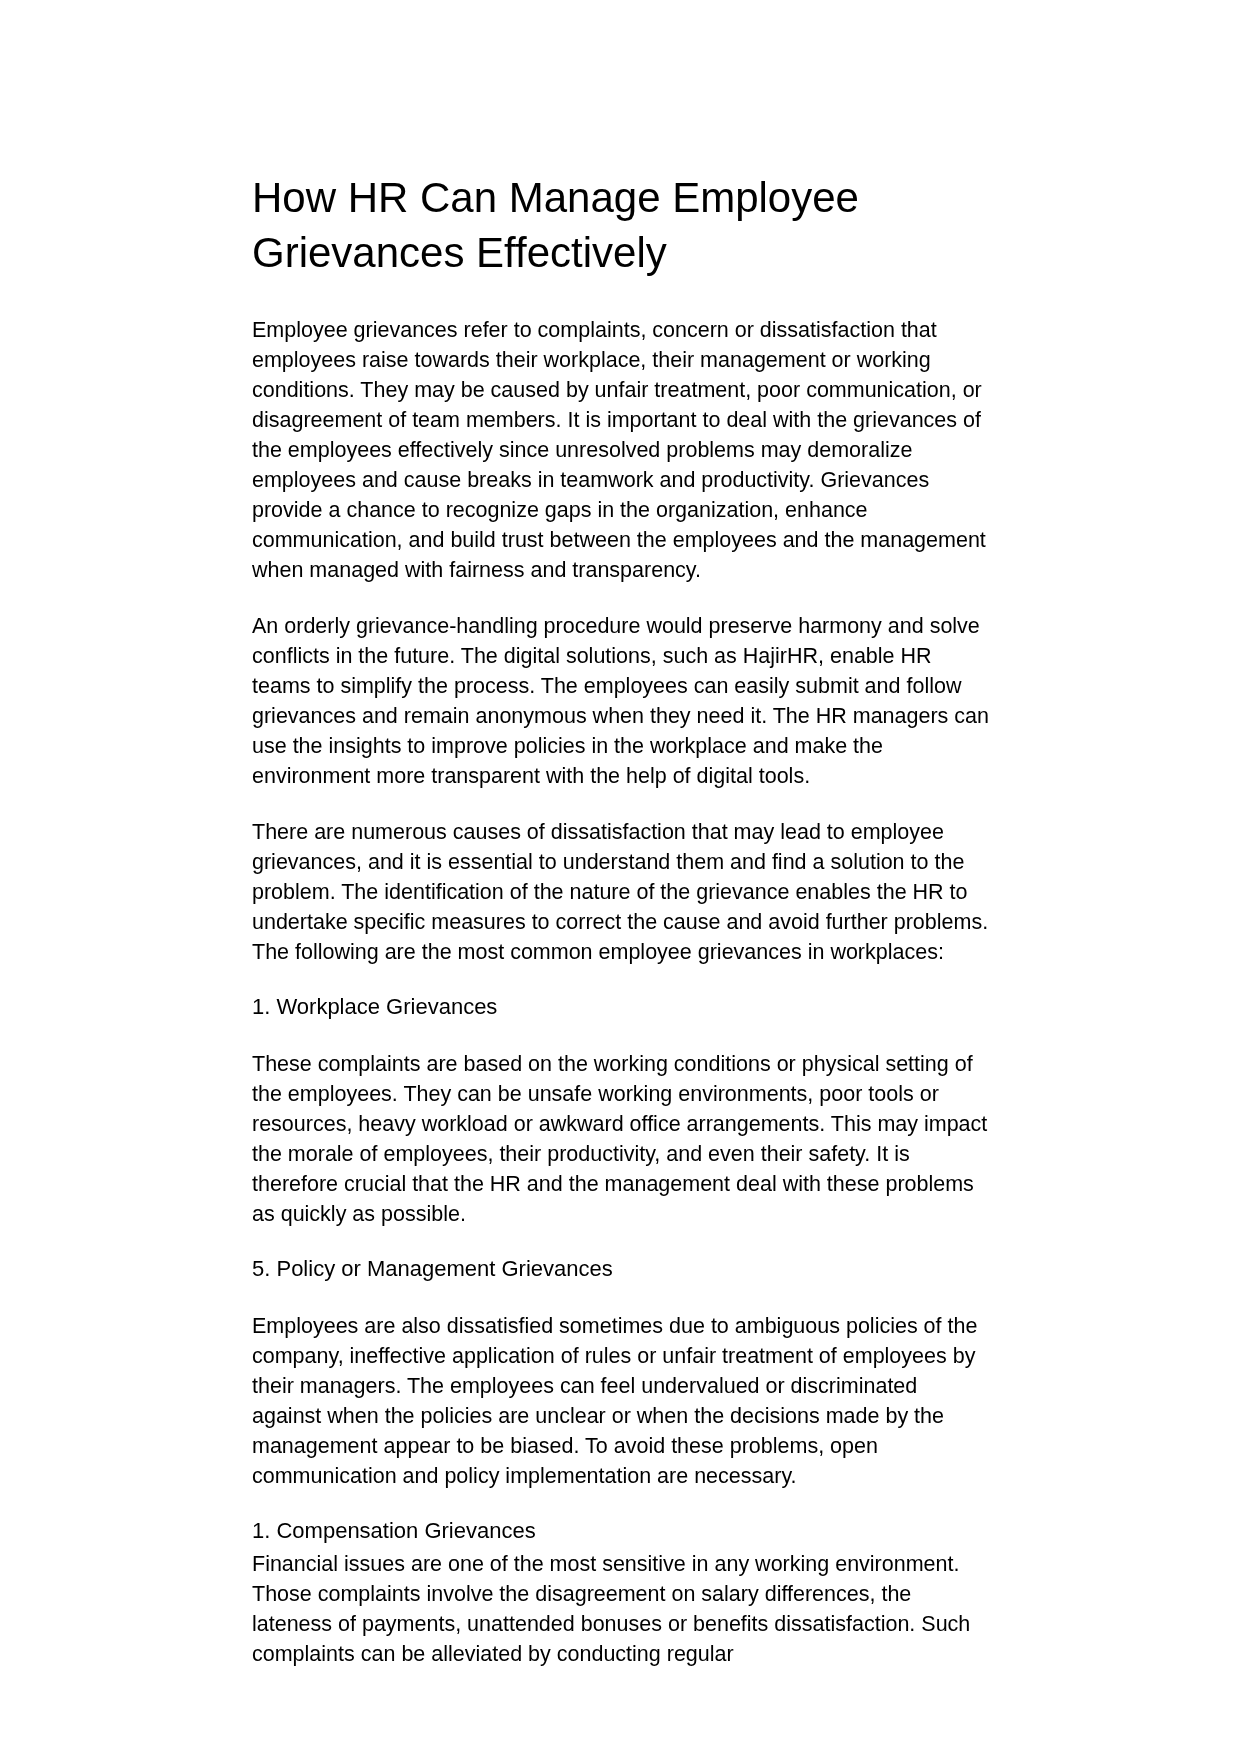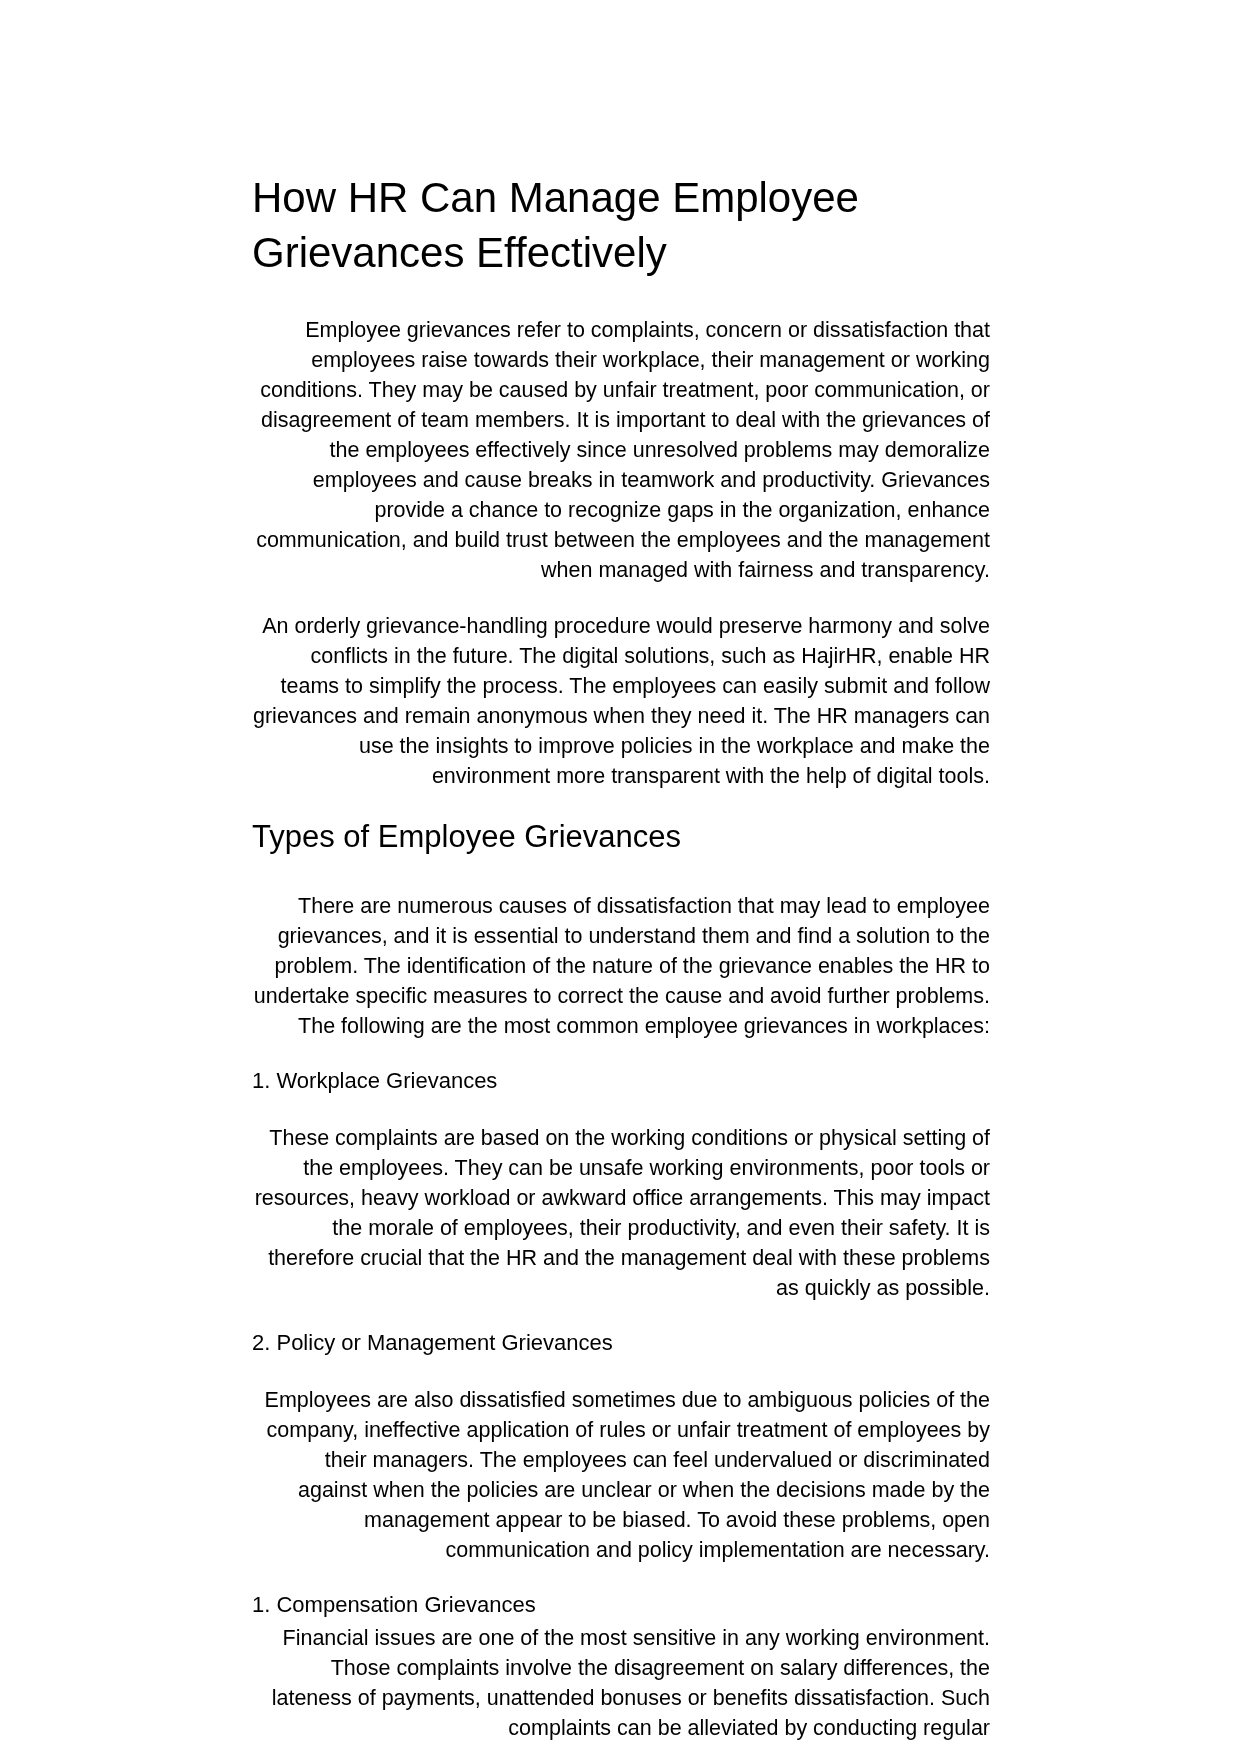--- a/index.html
+++ b/index.html
@@ -24,21 +24,20 @@
     line-height: 55px;
     font-weight: 400;
     margin: 0 0 35px 0;
     letter-spacing: 0;
   }
   .doc-body p {
     font-size: 21.5px;
     line-height: 30px;
     font-weight: 400;
     margin: 0 0 26px 0;
-    text-align: right;
   }
   .doc-h2 {
     font-size: 31px;
     line-height: 40px;
     font-weight: 400;
     margin: 0 0 34px 0;
   }
   .doc-h3 {
     font-size: 22px;
     line-height: 28px;
@@ -54,29 +53,28 @@
 
 <div class="doc-page">
   <div class="doc-body">
 
     <h1 class="doc-title">How HR Can Manage Employee Grievances Effectively</h1>
 
     <p>Employee grievances refer to complaints, concern or dissatisfaction that employees raise towards their workplace, their management or working conditions. They may be caused by unfair treatment, poor communication, or disagreement of team members. It is important to deal with the grievances of the employees effectively since unresolved problems may demoralize employees and cause breaks in teamwork and productivity. Grievances provide a chance to recognize gaps in the organization, enhance communication, and build trust between the employees and the management when managed with fairness and transparency.</p>
 
     <p>An orderly grievance-handling procedure would preserve harmony and solve conflicts in the future. The digital solutions, such as HajirHR, enable HR teams to simplify the process. The employees can easily submit and follow grievances and remain anonymous when they need it. The HR managers can use the insights to improve policies in the workplace and make the environment more transparent with the help of digital tools.</p>
 
-    <h2 class="doc-h2">Types of Employee Grievances</h2>
 
     <p>There are numerous causes of dissatisfaction that may lead to employee grievances, and it is essential to understand them and find a solution to the problem. The identification of the nature of the grievance enables the HR to undertake specific measures to correct the cause and avoid further problems. The following are the most common employee grievances in workplaces:</p>
 
     <h3 class="doc-h3">1. Workplace Grievances</h3>
 
     <p>These complaints are based on the working conditions or physical setting of the employees. They can be unsafe working environments, poor tools or resources, heavy workload or awkward office arrangements. This may impact the morale of employees, their productivity, and even their safety. It is therefore crucial that the HR and the management deal with these problems as quickly as possible.</p>
 
-    <h3 class="doc-h3">2. Policy or Management Grievances</h3>
+    <h3 class="doc-h3">5. Policy or Management Grievances</h3>
 
     <p>Employees are also dissatisfied sometimes due to ambiguous policies of the company, ineffective application of rules or unfair treatment of employees by their managers. The employees can feel undervalued or discriminated against when the policies are unclear or when the decisions made by the management appear to be biased. To avoid these problems, open communication and policy implementation are necessary.</p>
 
     <h3 class="doc-h3 tight">1. Compensation Grievances</h3>
 
     <p>Financial issues are one of the most sensitive in any working environment. Those complaints involve the disagreement on salary differences, the lateness of payments, unattended bonuses or benefits dissatisfaction. Such complaints can be alleviated by conducting regular</p>
 
   </div>
 </div>
 

